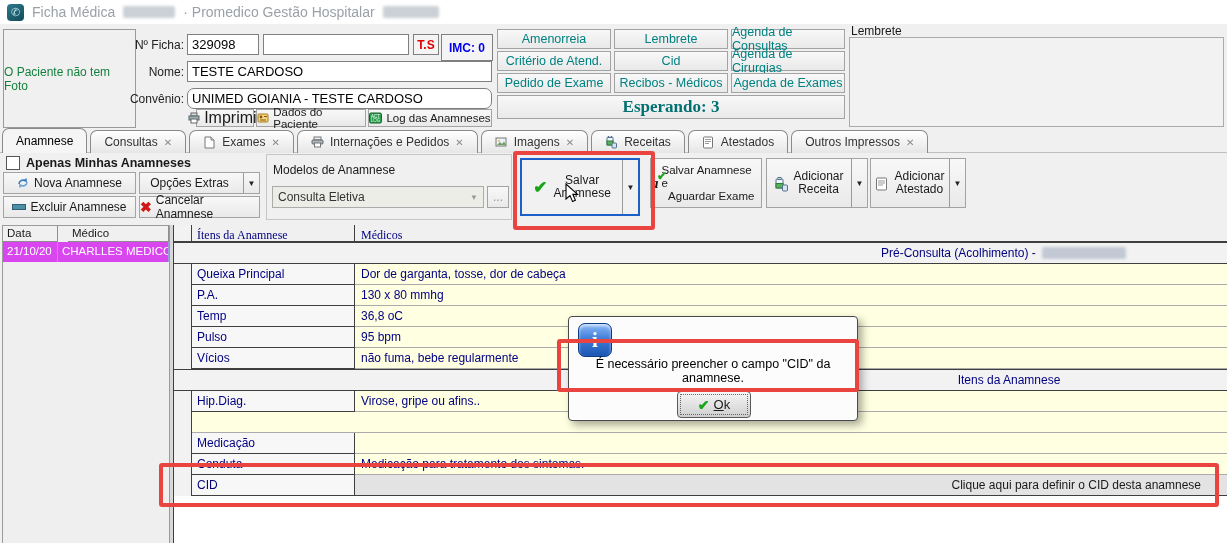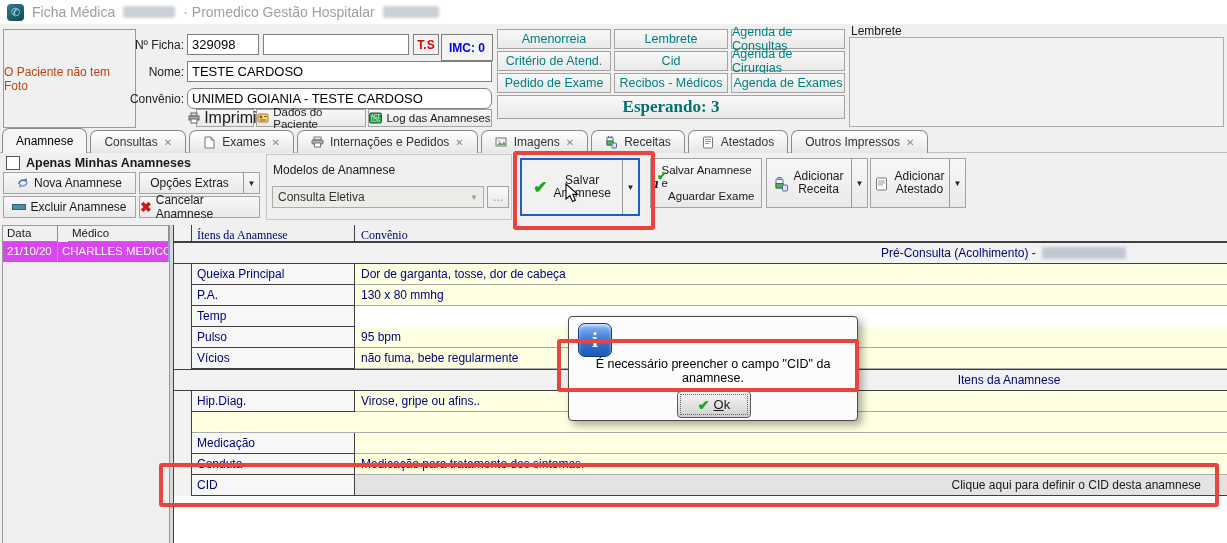--- a/index.html
+++ b/index.html
@@ -5,21 +5,21 @@
   html,body{margin:0;padding:0;}
   body{width:1227px;height:543px;position:relative;background:#F0F0F0;
        font-family:"Liberation Sans", sans-serif;font-size:12px;color:#1a1a1a;overflow:hidden;}
   .abs{position:absolute;}
   
   .titlebar{left:0;top:0;width:1227px;height:24px;background:#FFFFFF;display:flex;align-items:center;gap:8px;padding-left:7px;box-sizing:border-box;}
   .appicon{width:17px;height:17px;border-radius:4px;background:linear-gradient(145deg,#2E7A8C,#134A57);color:#BFE8EC;font-size:11px;display:flex;align-items:center;justify-content:center;}
   .title-text{color:#9BA1A8;font-size:14px;}
   .blur{background:#CBD0D6;border-radius:2px;filter:blur(1.5px);display:inline-block;}
   
-  .photo{left:3px;top:29px;width:131px;height:97px;border:1px solid #9B9B9B;background:#F0F0F0;display:flex;align-items:center;justify-content:center;color:#c2410c;}
+  .photo{left:3px;top:29px;width:131px;height:97px;border:1px solid #9B9B9B;background:#F0F0F0;display:flex;align-items:center;justify-content:center;color:#15803d;}
   .flabel{text-align:right;color:#222;}
   .tinput{background:#FFF;border:1px solid #7F7F7F;box-sizing:border-box;padding:2px 4px;font-size:13px;color:#000;display:flex;align-items:center;}
   .mini{border:1px solid #7F7F7F;background:#F4F4F4;box-sizing:border-box;display:flex;align-items:center;justify-content:center;font-weight:bold;}
   .btn{border:1px solid #A3A3A3;background:linear-gradient(#F8F8F8,#E9E9E9);box-sizing:border-box;display:flex;align-items:center;justify-content:center;gap:4px;color:#1a1a1a;cursor:default;}
   .btn-teal{color:#008080;font-size:12.5px;}
   .esperando{font-family:"Liberation Serif", serif;font-weight:bold;font-size:17px;color:#007070;}
   .groupbox{border:1px solid #ABABAB;background:#F2F2F2;box-sizing:border-box;}
   
   .tabbar{left:2px;top:129px;height:24px;display:flex;align-items:flex-end;gap:3px;z-index:5;}
   .tab{height:22px;border:1px solid #8A8A8A;border-bottom:none;border-radius:7px 7px 0 0;background:linear-gradient(#FFFFFF,#E6E6E6);display:flex;align-items:center;gap:6px;padding:0 13px;color:#333;white-space:nowrap;}
@@ -319,21 +319,21 @@
     <div style="width:55px;">21/10/20</div>
     <div style="flex:1;">CHARLLES MEDICO</div>
   </div>
 </div>
 <div class="abs splitter"></div>
 
 <div class="abs rgrid">
   <div class="rhdr">
     <div class="c-ind"></div>
     <div class="c-item">Ítens da Anamnese</div>
-    <div class="c-val">Convênio</div>
+    <div class="c-val">Médicos</div>
   </div>
 
   <div class="rrow section">
     <span style="position:absolute;left:707px;top:3px;display:flex;gap:6px;align-items:center;">
       <span>Pré-Consulta (Acolhimento) -</span>
       <span class="blur" style="width:84px;height:12px;background:#C2C8D4;"></span>
     </span>
   </div>
 
   <div class="rrow">
@@ -342,20 +342,21 @@
       <div class="c-val">Dor de garganta, tosse, dor de cabeça</div>
     </div>
   <div class="rrow">
       <div class="c-ind"></div>
       <div class="c-item">P.A.</div>
       <div class="c-val">130 x 80  mmhg</div>
     </div>
   <div class="rrow">
       <div class="c-ind"></div>
       <div class="c-item">Temp</div>
+      <div class="c-val">36,8 oC</div>
     </div>
   <div class="rrow">
       <div class="c-ind"></div>
       <div class="c-item">Pulso</div>
       <div class="c-val">95 bpm</div>
     </div>
   <div class="rrow">
       <div class="c-ind"></div>
       <div class="c-item">Vícios</div>
       <div class="c-val">não fuma, bebe regularmente</div>

